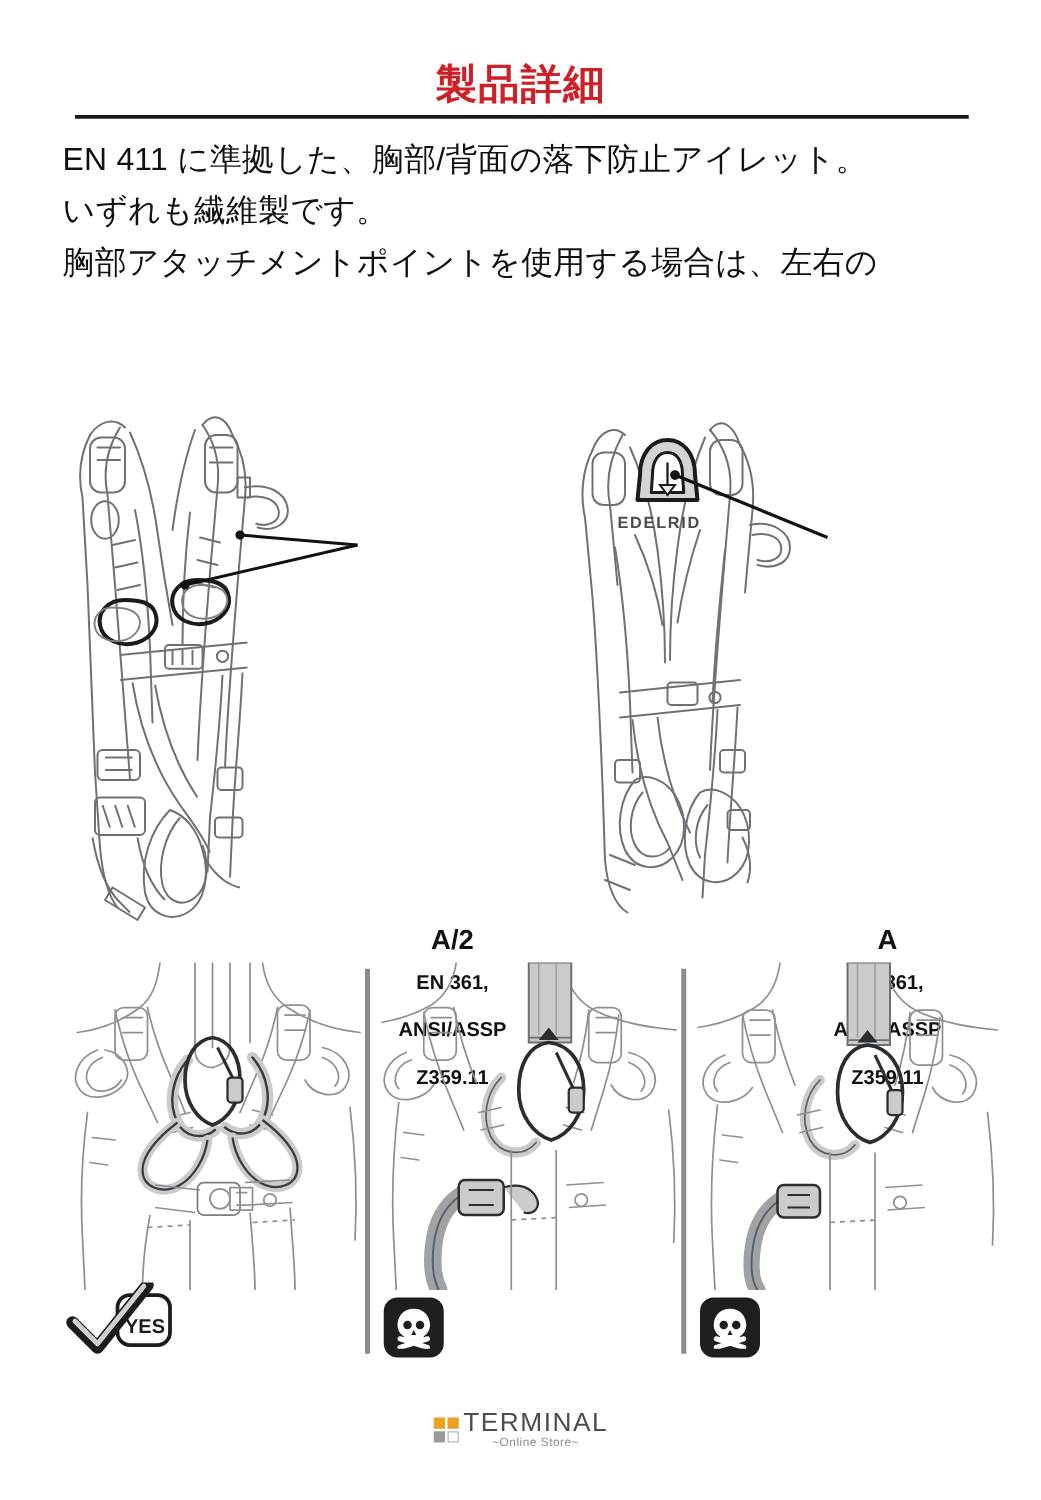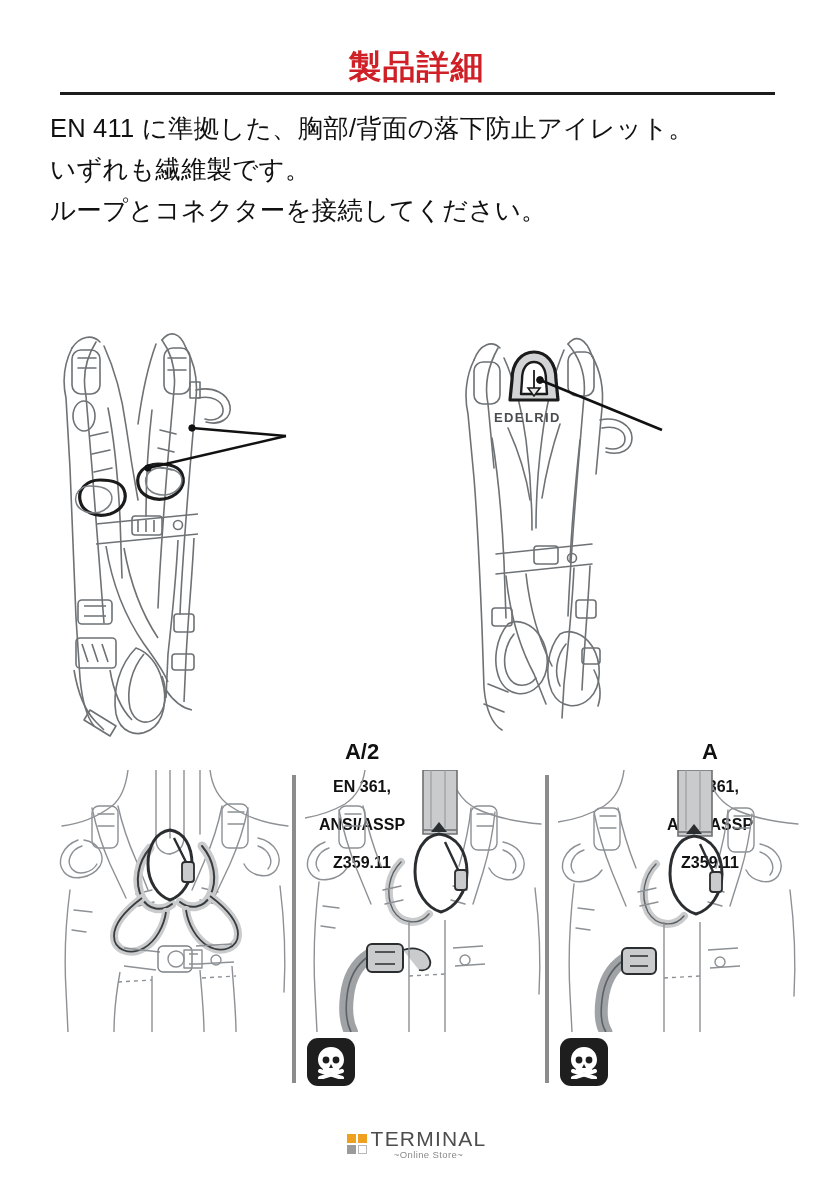--- a/index.html
+++ b/index.html
@@ -182,21 +182,21 @@
 </style>
 </head>
 <body>
 
 <div class="page-title">製品詳細</div>
 <div class="title-divider"></div>
 
 <div class="body-copy">
   <p>EN 411 に準拠した、胸部/背面の落下防止アイレット。</p>
   <p>いずれも繊維製です。</p>
-  <p>ループとコネクターを接続してください。</p>
+  <p>胸部アタッチメントポイントを使用する場合は、左右の</p>
 </div>
 
 <div class="harness-row">
 
   <div class="harness-fig left">
     <svg viewBox="0 0 250 420" xmlns="http://www.w3.org/2000/svg">
       <g fill="none" stroke="#6e7275" stroke-width="1.6" stroke-linecap="round" stroke-linejoin="round">
 
         <path d="M24 30 C16 46 14 62 18 80 L22 150 C24 200 26 250 28 300 L32 360 C34 382 38 398 46 408"></path>
         <path d="M48 24 C38 40 34 58 38 78 L44 150 C48 205 52 255 56 305"></path>
@@ -424,20 +424,28 @@
 
         <path d="M68 202 C64 224 62 244 62 262"></path>
         <path d="M100 206 C100 228 100 244 100 262"></path>
         <path d="M148 200 C150 226 152 244 152 262"></path>
         <path d="M180 196 C182 224 184 244 184 262"></path>
         <path d="M66 212 L100 210" stroke-dasharray="4 4"></path>
         <path d="M150 208 L184 206" stroke-dasharray="4 4"></path>
       </g>
     </svg>
 
+    <div class="verdict">
+      <svg viewBox="0 0 100 64" xmlns="http://www.w3.org/2000/svg">
+        <rect x="42" y="10" width="42" height="40" rx="10" fill="#ffffff" stroke="#1c1c1c" stroke-width="3"></rect>
+        <path d="M6 32 L26 52 L66 2" fill="none" stroke="#1c1c1c" stroke-width="10" stroke-linecap="round" stroke-linejoin="round"></path>
+        <path d="M8 31 L26 49 L63 3" fill="none" stroke="#cfd1d2" stroke-width="4" stroke-linecap="round" stroke-linejoin="round"></path>
+        <text x="48" y="40" font-family="'Liberation Sans', sans-serif" font-size="16" font-weight="bold" fill="#1c1c1c">YES</text>
+      </svg>
+    </div>
   </div>
 
   <div class="panel panel-2">
     <svg viewBox="0 0 248 262" xmlns="http://www.w3.org/2000/svg">
       <g fill="none" stroke="#8d9195" stroke-width="1.4" stroke-linecap="round" stroke-linejoin="round">
 
         <path d="M60 0 C58 14 52 26 40 34 C26 42 12 46 0 48"></path>
         <path d="M146 0 C148 18 156 30 170 38 C190 48 212 52 236 54"></path>
         <path d="M14 112 C10 146 8 186 10 222 L12 262"></path>
         <path d="M230 118 C234 150 236 188 234 224"></path>

